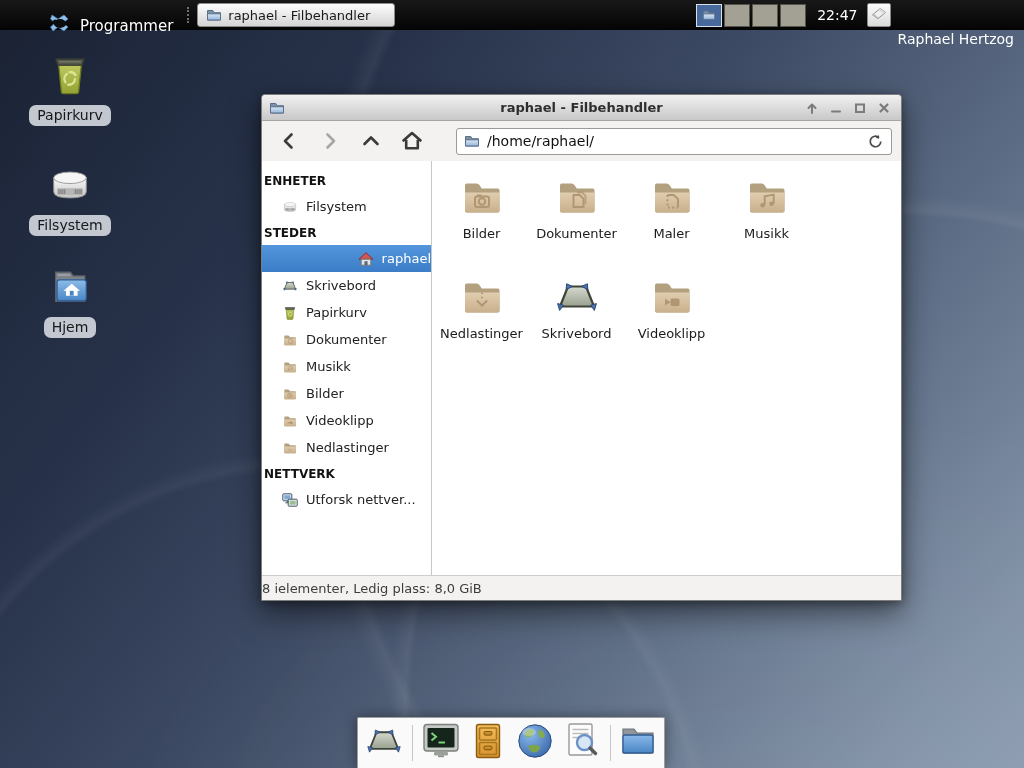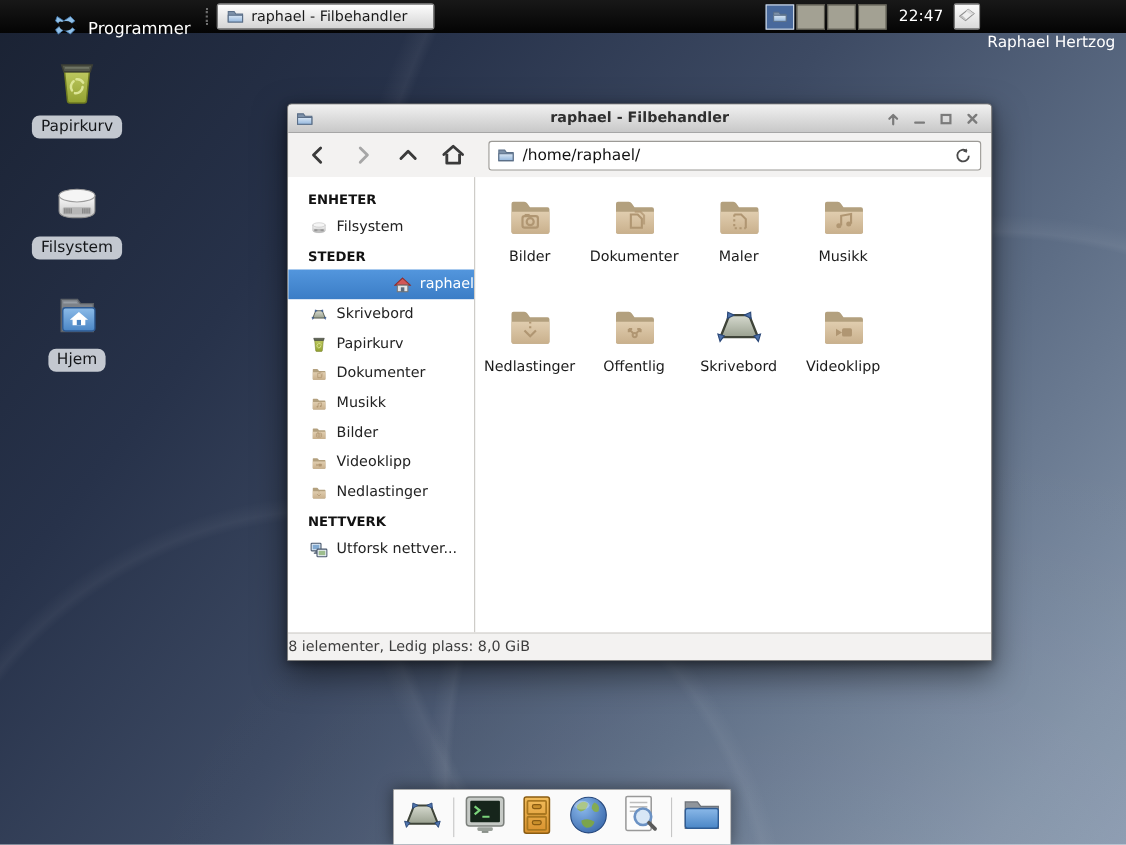--- a/index.html
+++ b/index.html
@@ -70,33 +70,33 @@
   .w-title { position:absolute; left:0; right:0; text-align:center; font-weight:bold; font-size:13px; color:#2e2e2e; }
   .tb-btns { margin-left:auto; display:flex; gap:8px; margin-right:9px; z-index:1; }
   .tb-btn { width:16px; height:16px; display:flex; align-items:center; justify-content:center; }
 
   .menubar { flex:0 0 26px; display:flex; align-items:center; background:#f3f2f1; padding-left:5px; }
   .menu-item { padding:3px 10px; font-size:13px; color:#1e1e1e; border-radius:2px; }
 
   .toolbar { flex:0 0 40px; display:flex; align-items:center; background:#f3f2f1; padding:0 9px; gap:5px; }
   .nav-btn { width:36px; height:30px; display:flex; align-items:center; justify-content:center; border-radius:3px; }
   .location {
-    flex:1; height:27px; margin-left:9px; background:#fff; border:1px solid #9c9a96; border-radius:3px;
+    flex:1; height:27px; margin-left:21px; background:#fff; border:1px solid #9c9a96; border-radius:3px;
     display:flex; align-items:center; padding:0 7px; gap:7px;
   }
   .location .l-ic { display:flex; flex:0 0 auto; }
   .location input {
     flex:1; border:none; outline:none; background:transparent; padding:0;
     font-family:inherit; font-size:14px; color:#111;
   }
   .reload { display:flex; flex:0 0 auto; }
 
   .content { flex:1; min-height:0; display:flex; background:#fff; }
   .sidebar { width:170px; flex:0 0 170px; background:#fff; border-right:1px solid #c9c7c3; padding-top:7px; overflow:hidden; }
-  .side-header { font-size:12px; font-weight:bold; color:#121212; padding:6px 18px 5px; }
+  .side-header { font-size:12px; font-weight:bold; color:#121212; padding:6px 2px 5px; }
   .side-item { height:27px; display:flex; align-items:center; gap:8px; padding-left:20px; font-size:13px; color:#222; white-space:nowrap; }
   .side-item .si { width:16px; height:16px; display:flex; flex:0 0 auto; }
   .side-item.selected { background:linear-gradient(#5396dd,#3b7dc6); color:#fff;justify-content:flex-end; }
 
   .files {
     flex:1; padding:12px 0 0 2px;
     display:grid; grid-template-columns:repeat(4, 95px); grid-auto-rows:100px;
     justify-items:center; align-content:start;
   }
   .file { width:92px; display:flex; flex-direction:column; align-items:center; }
@@ -586,37 +586,20 @@
                 <path d="M24 19.5 v6.5" stroke="#b09672" stroke-width="2" stroke-dasharray="1.6 2.6" fill="none"></path>
                 <path d="M18.8 27.5 L24 32.7 L29.2 27.5" fill="none" stroke="#b09672" stroke-width="2"></path>
               </svg>
             </div>
             <div class="fl">Nedlastinger</div>
           </div>
           <div class="file">
             <div class="fi">
               <svg width="48" height="48" viewBox="0 0 48 48" aria-hidden="true">
                 <defs>
-                  <linearGradient id="u23" x1="0" y1="0" x2="0" y2="1">
-                    <stop offset="0" stop-color="#e0cdaf"></stop>
-                    <stop offset="1" stop-color="#c9b08c"></stop>
-                  </linearGradient>
-                </defs>
-                <path d="M7 12.3 Q7 10.5 8.8 10.5 L18.6 10.5 Q20.4 10.5 21.4 12 L23.8 15.5 L39.7 15.5 Q41.5 15.5 41.5 17.3 V37.7 Q41.5 39.5 39.7 39.5 H8.8 Q7 39.5 7 37.7 Z" fill="#b3a07e"></path>
-                <path d="M7 19.5 H41.5 V37.7 Q41.5 39.5 39.7 39.5 H8.8 Q7 39.5 7 37.7 Z" fill="url(#u23)"></path>
-                <path d="M22.6 30 L18.6 26 M18.6 26 h3.1 M18.6 26 v3.1 M25.4 30 L29.4 26 M29.4 26 h-3.1 M29.4 26 v3.1" fill="none" stroke="#b09672" stroke-width="1.8"></path>
-                <circle cx="24" cy="31.6" r="1.9" fill="none" stroke="#b09672" stroke-width="1.8"></circle>
-              </svg>
-            </div>
-            <div class="fl">Offentlig</div>
-          </div>
-          <div class="file">
-            <div class="fi">
-              <svg width="48" height="48" viewBox="0 0 48 48" aria-hidden="true">
-                <defs>
                   <linearGradient id="u24" x1="0" y1="0" x2="0" y2="1">
                     <stop offset="0" stop-color="#d6dacf"></stop>
                     <stop offset="1" stop-color="#99a08f"></stop>
                   </linearGradient>
                 </defs>
                 <path d="M15 13.5 H33 L41 33.5 H7 Z" fill="url(#u24)" stroke="#3f4439" stroke-width="2.2" stroke-linejoin="round"></path>
                 <path d="M13.6 10.8 L19.4 13.4 L13.2 16.6 Z" fill="#4e73ac" stroke="#2b4878" stroke-width="1"></path>
                 <path d="M34.4 10.8 L28.6 13.4 L34.8 16.6 Z" fill="#4e73ac" stroke="#2b4878" stroke-width="1"></path>
                 <path d="M4.6 30.6 L10.4 32.2 L6.6 37.4 Z" fill="#4e73ac" stroke="#2b4878" stroke-width="1"></path>
                 <path d="M43.4 30.6 L37.6 32.2 L41.4 37.4 Z" fill="#4e73ac" stroke="#2b4878" stroke-width="1"></path>

